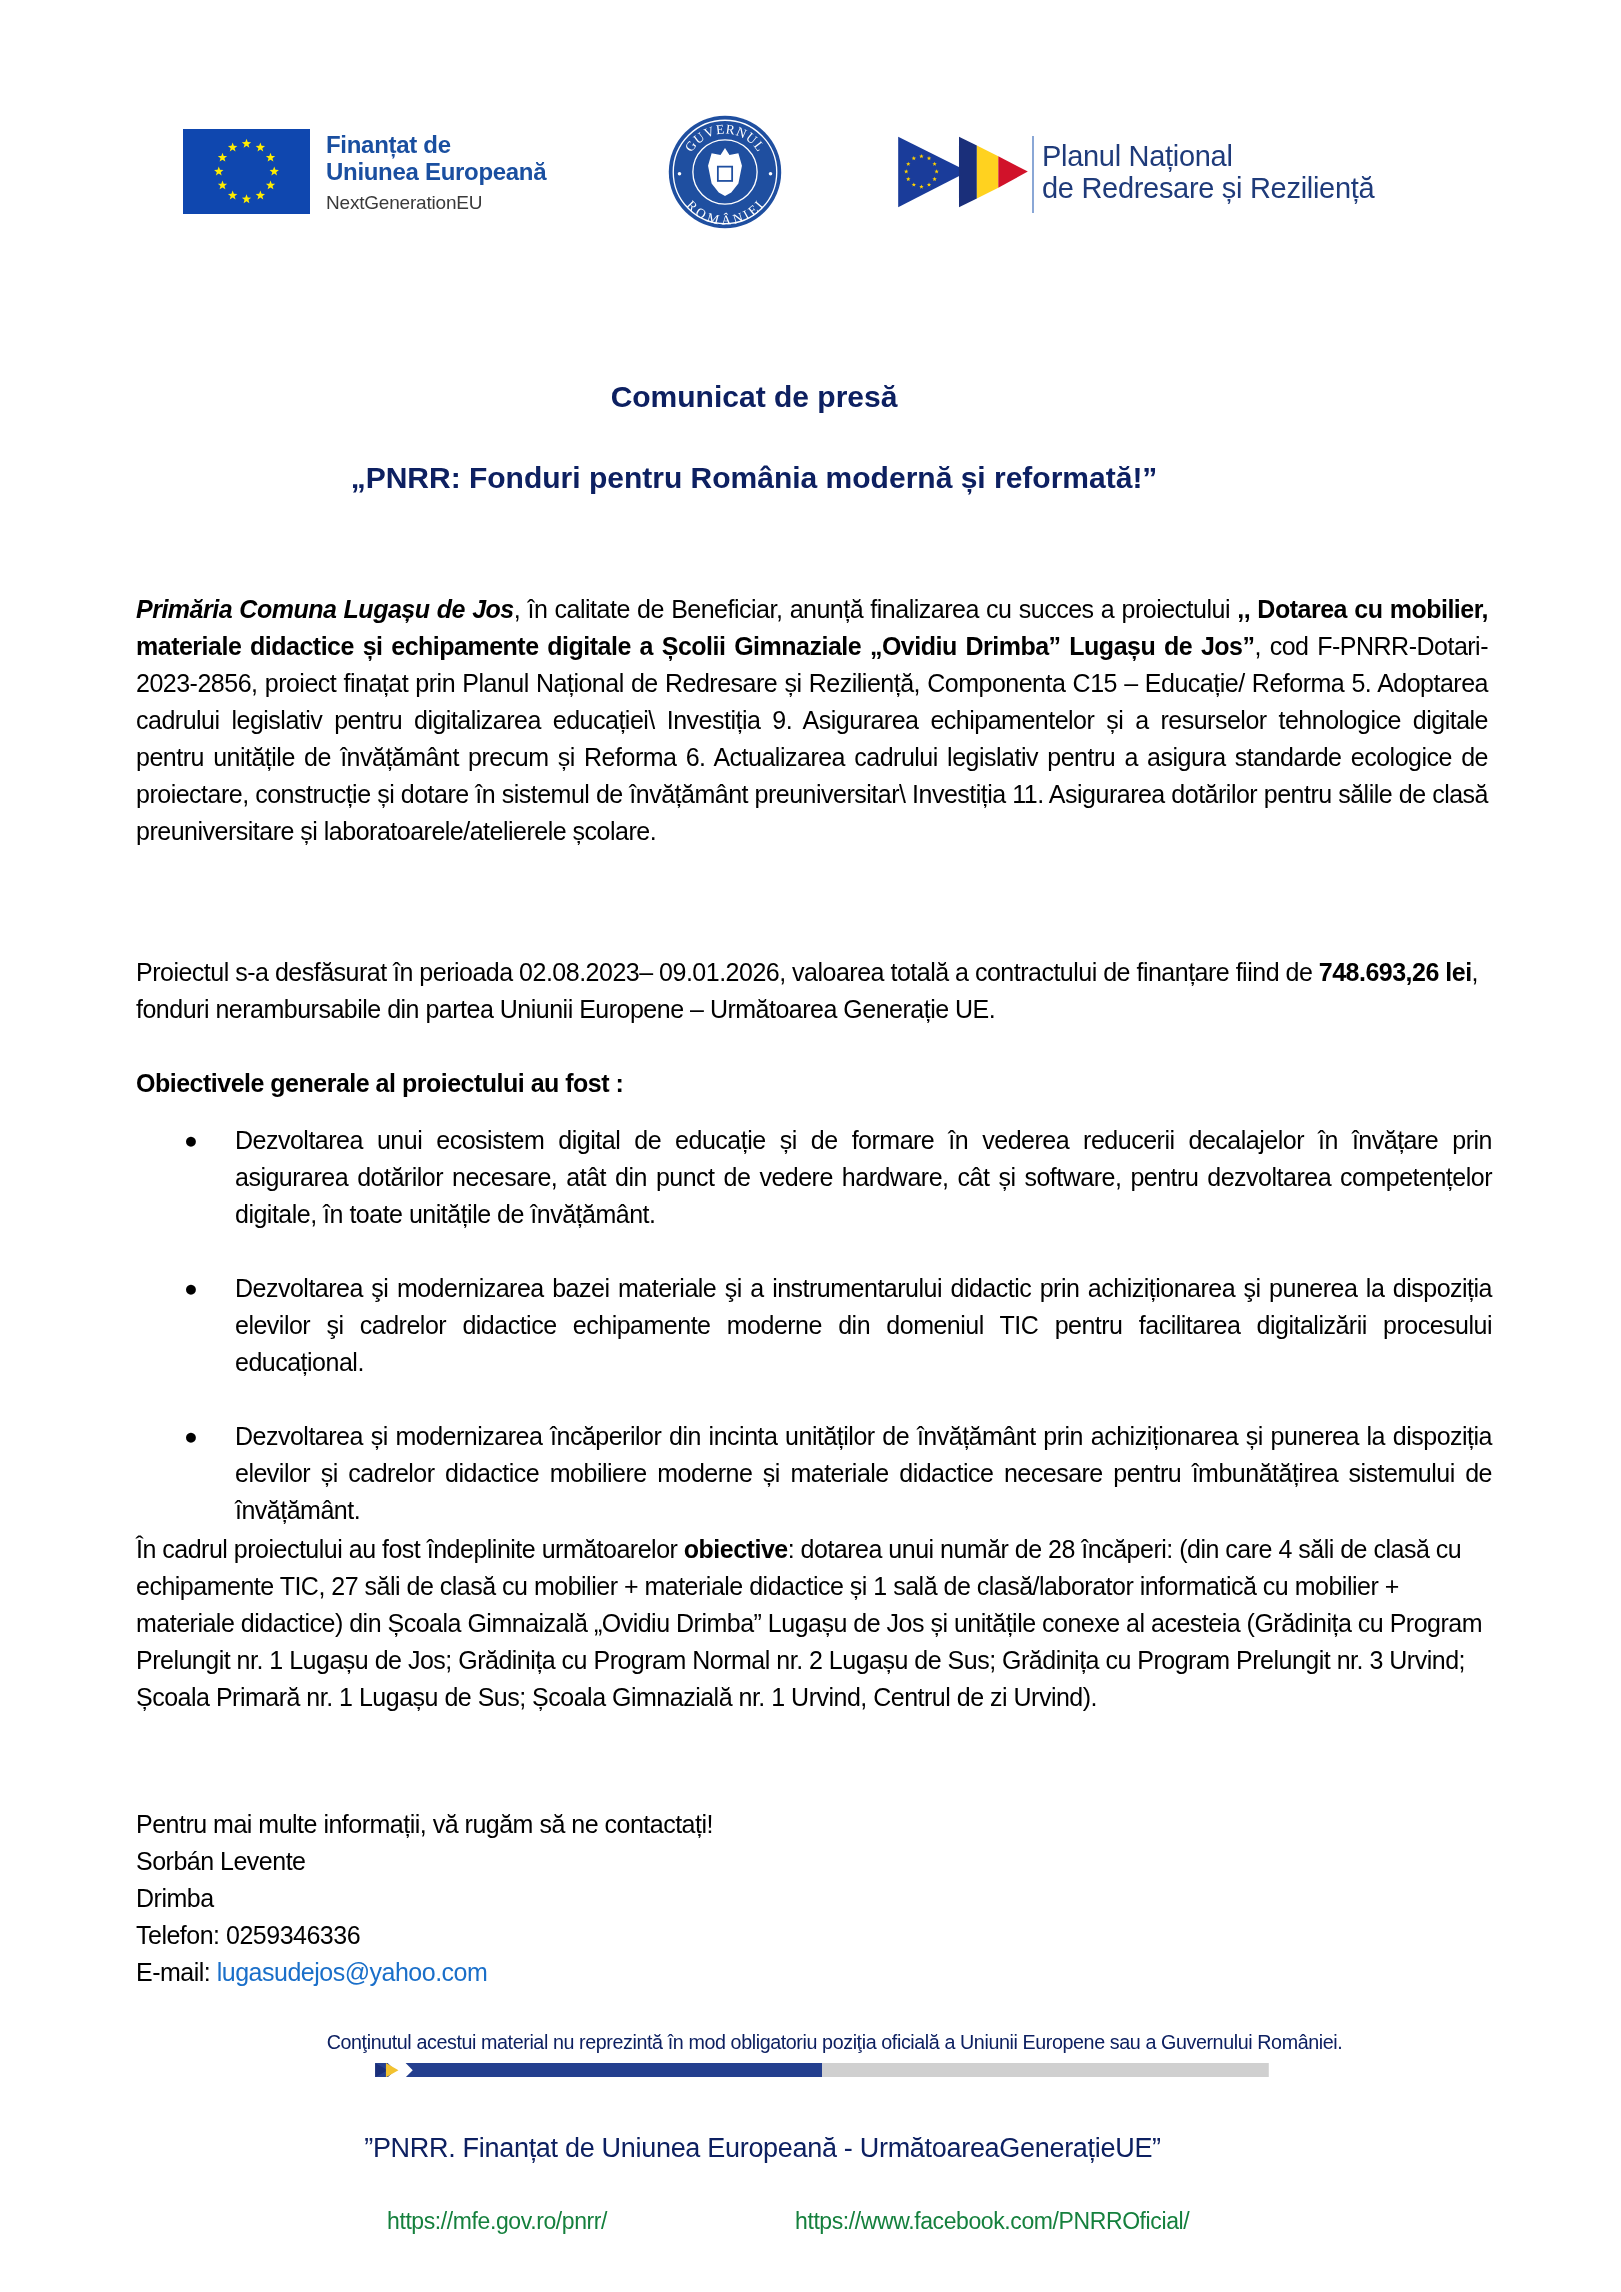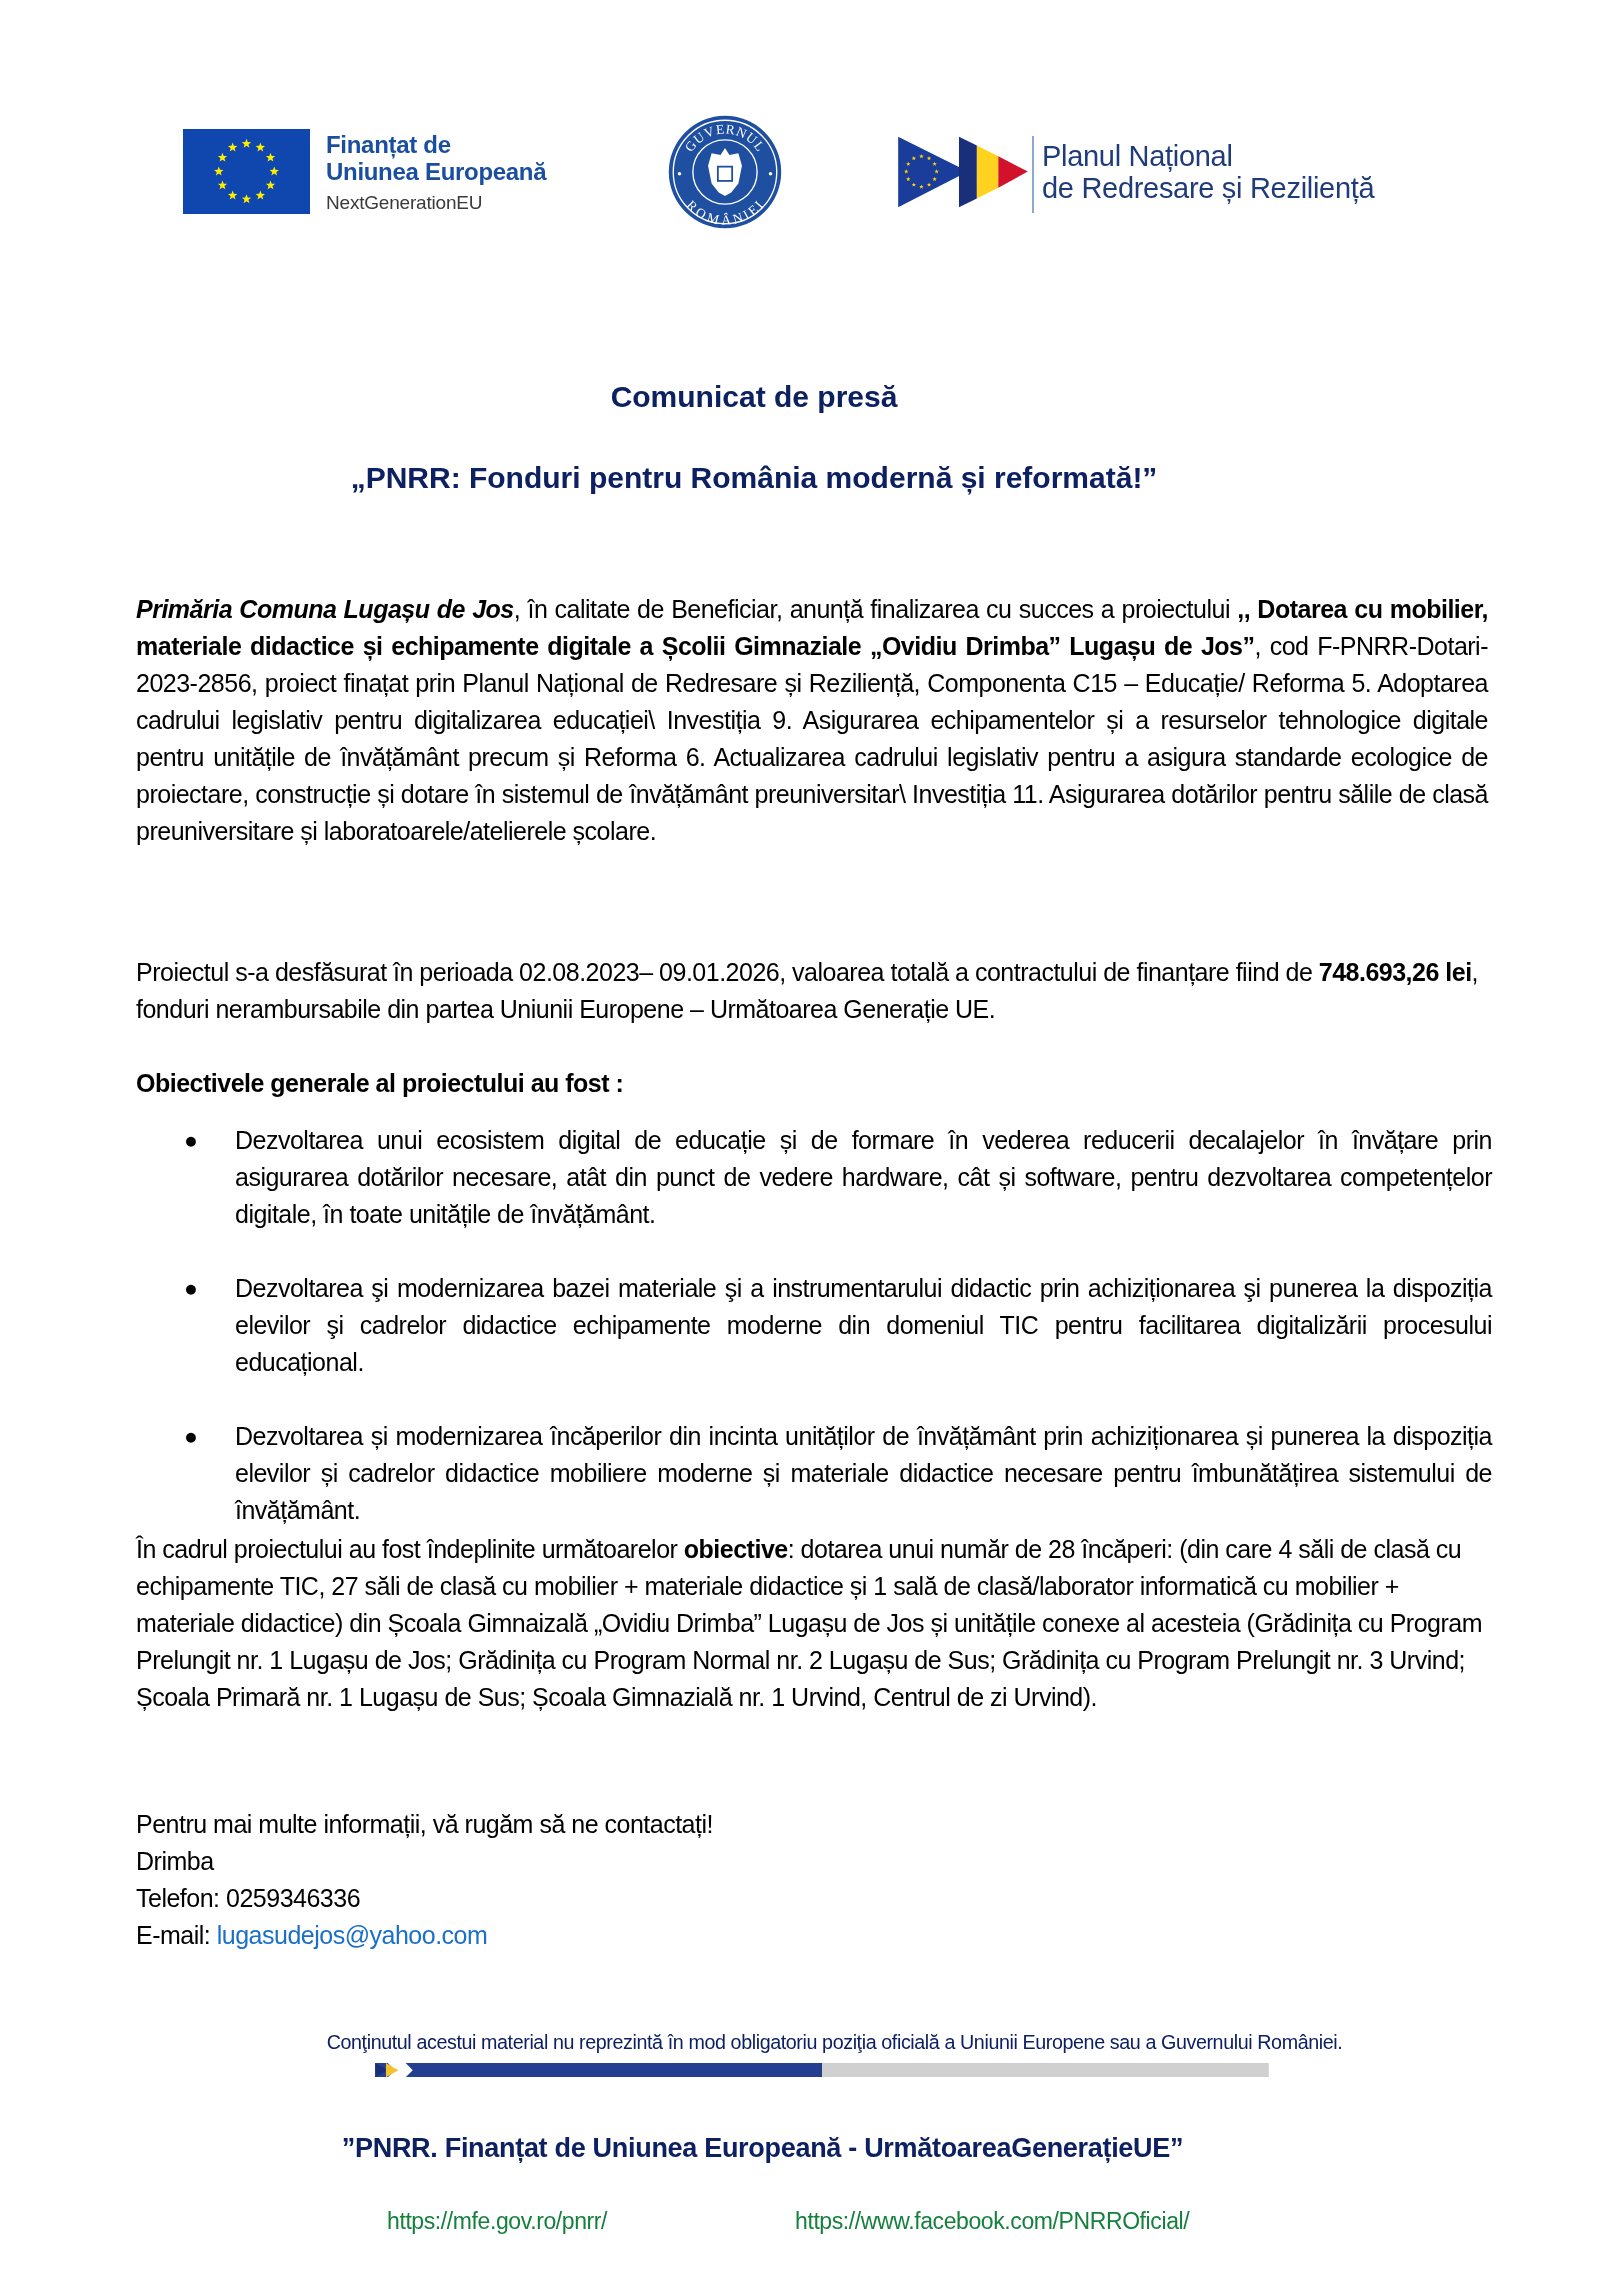--- a/index.html
+++ b/index.html
@@ -36,21 +36,21 @@
   #bullets { top:1122px; }
   #p-achieved { top:1531px; }
   #contact { top:1806px; }
   .link { color:#1a6fc9; }
 
   
   #disclaimer { left:0; width:1621px; top:2031px; text-align:center; color:#0d2061;
                 font-size:19.7px; letter-spacing:-0.4px;margin-left:24px; }
   #footer-bar { left:374px; top:2063px; width:896px; height:14.3px; }
   #footer-slogan { left:0; width:1525px; top:2133px; text-align:center; color:#0d2061;
-                   font-weight:bold; font-size:27px; letter-spacing:-0.3px; }
+                   font-weight:normal; font-size:27px; letter-spacing:-0.3px; }
   .url { top:2208px; color:#15803d; font-size:23px; font-family:"Liberation Sans", sans-serif; letter-spacing:-0.4px; }
   #url-mfe { left:387px; }
   #url-fb { left:795px; }
 </style>
 </head>
 <body>
 
 <div class="abs" id="eu-flag">
   <svg width="127" height="85" viewBox="0 0 142 95">
     <rect width="142" height="95" fill="#0f47af"></rect>
@@ -155,20 +155,21 @@
     <span>Dezvoltarea și modernizarea încăperilor din incinta unităților de învățământ prin achiziționarea și punerea la dispoziția elevilor și cadrelor didactice mobiliere moderne și materiale didactice necesare pentru îmbunătățirea sistemului de învățământ.</span>
   </div>
 </div>
 
 <div class="abs para" id="p-achieved">
   <span>În cadrul proiectului au fost îndeplinite următoarelor </span><b>obiective</b><span>: dotarea unui număr de 28 încăperi: (din care 4 săli de clasă cu echipamente TIC, 27 săli de clasă cu mobilier + materiale didactice și 1 sală de clasă/laborator informatică cu mobilier + materiale didactice) din Școala Gimnaizală „Ovidiu Drimba” Lugașu de Jos și unitățile conexe al acesteia (Grădinița cu Program Prelungit nr. 1 Lugașu de Jos; Grădinița cu Program Normal nr. 2 Lugașu de Sus; Grădinița cu Program Prelungit nr. 3 Urvind; Școala Primară nr. 1 Lugașu de Sus; Școala Gimnazială nr. 1 Urvind, Centrul de zi Urvind).</span>
 </div>
 
 <div class="abs para" id="contact">
   <div>Pentru mai multe informații, vă rugăm să ne contactați!</div>
+  <div>Sorbán Levente</div>
   <div>Drimba</div>
   <div><span>Telefon: </span><span>0259346336</span></div>
   <div><span>E-mail: </span><a class="link">lugasudejos@yahoo.com</a></div>
 </div>
 
 <div class="abs" id="disclaimer">Conţinutul acestui material nu reprezintă în mod obligatoriu poziţia oficială a Uniunii Europene sau a Guvernului României.</div>
 <div class="abs" id="footer-bar">
   <svg width="896" height="14.3" viewBox="0 0 1000 16">
     <rect x="0" y="0" width="1000" height="16" fill="#d0d0d0"></rect>
     <rect x="0" y="0" width="500" height="16" fill="#243f8f"></rect>

